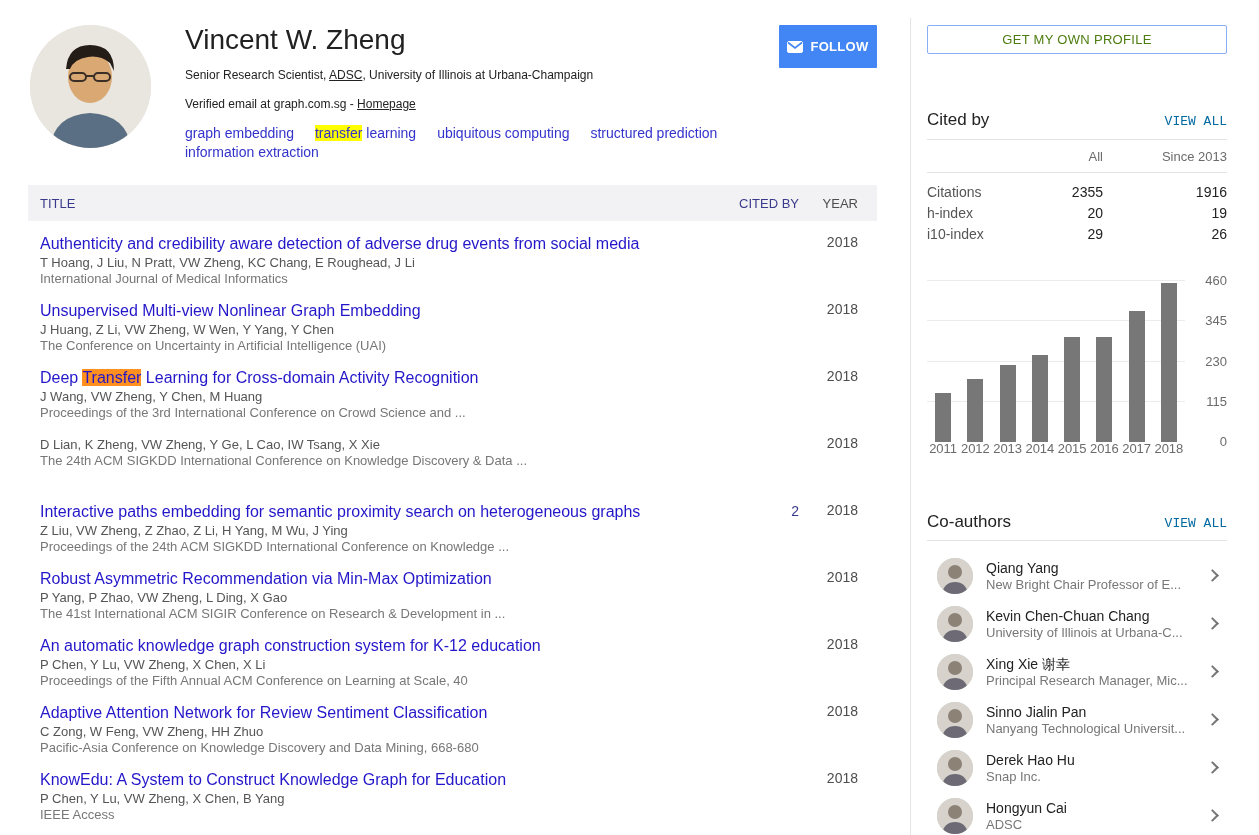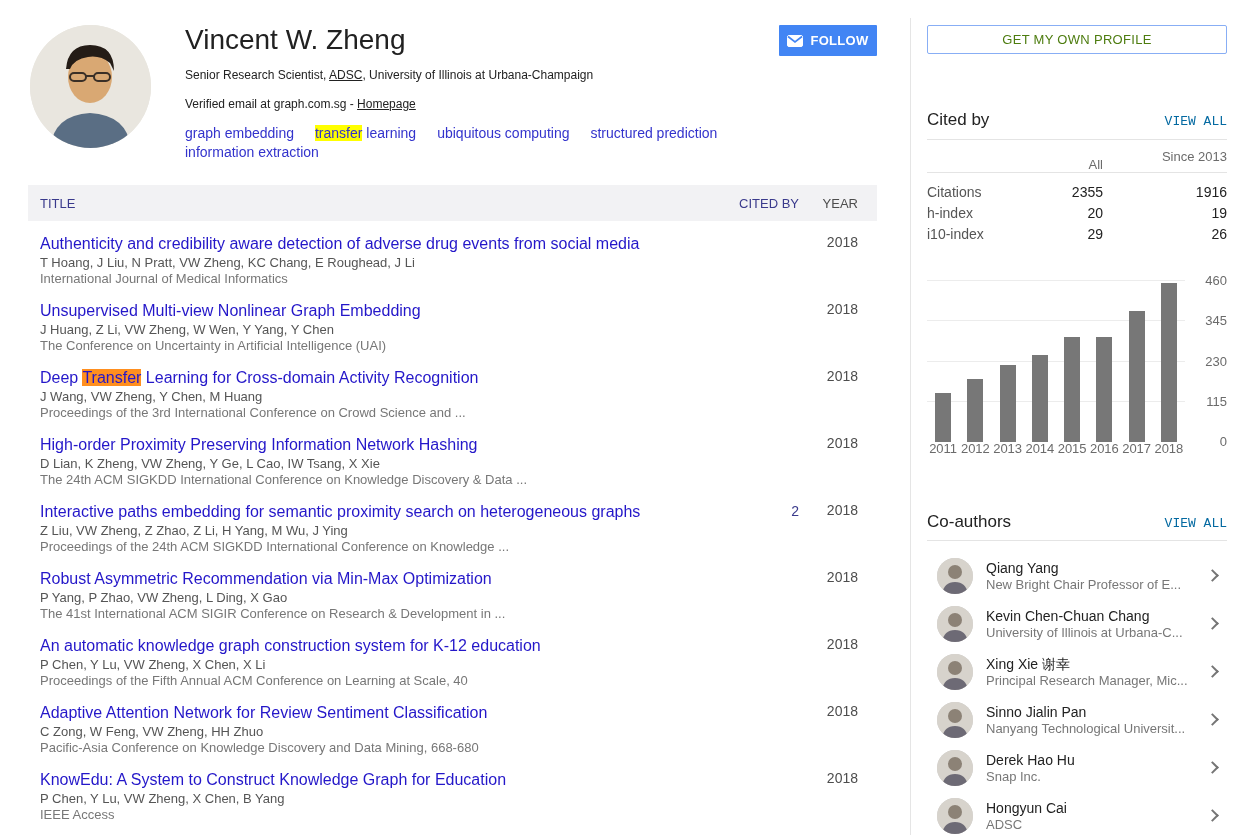--- a/index.html
+++ b/index.html
@@ -14,21 +14,21 @@
   .profile-info { position:absolute; left:185px; top:24px; width:580px; }
   .profile-name { font-size:28px; font-weight:400; color:#212121; }
   .profile-line { font-size:12px; color:#222; margin-top:9px; line-height:20px; }
   .profile-line:first-of-type { margin-top:14px; }
   .u-link { color:#222; text-decoration:underline; }
   .keywords { margin-top:10px; font-size:14px; line-height:19px; width:575px; }
   .keyword { color:#3333cc; margin-right:21px; display:inline-block; }
   .mark-yellow { background:#ffff00; }
   .mark-orange { background:#ff8f1f; }
 
-  .follow-btn { position:absolute; left:779px; top:25px; width:98px; height:31px; background:#4285f4; border:none; border-radius:1px; color:#fff; font-size:13px; font-weight:700; letter-spacing:.3px; display:flex; align-items:center; justify-content:center; gap:7px; cursor:pointer; font-family:inherit; }
+  .follow-btn { position:absolute; left:779px; top:25px; width:98px; height:43px; background:#4285f4; border:none; border-radius:1px; color:#fff; font-size:13px; font-weight:700; letter-spacing:.3px; display:flex; align-items:center; justify-content:center; gap:7px; cursor:pointer; font-family:inherit; }
 
   
   .pub-table { position:absolute; left:28px; top:185px; width:849px; }
   .pub-head { height:36px; background:#f2f2f4; display:flex; align-items:center; font-size:13px; }
   .ph-title { flex:1; padding-left:12px; color:#3a3a8c; }
   .col-cited { width:110px; text-align:right; }
   .col-year  { width:59px; text-align:right; margin-right:19px; }
   .pub-head .col-cited { color:#3a3a8c; }
   .pub-head .col-year  { color:#4d4d4d; }
 
@@ -46,21 +46,21 @@
 
   .get-profile-btn { position:absolute; left:0; top:25px; width:300px; height:29px; background:#fff; border:1px solid #88aef5; border-radius:2px; color:#4d7c0f; font-size:13px; letter-spacing:.3px; cursor:pointer; font-family:inherit; }
 
   .section-head { position:absolute; left:0; width:300px; display:flex; justify-content:space-between; align-items:baseline; }
   .section-title { font-size:17px; color:#222; }
   .view-all { font-size:13px; color:#0369a1;font-family:Liberation Mono, monospace; }
 
   .citedby-head { top:110px; }
   .hr1 { position:absolute; left:0; top:139px; width:300px; height:1px; background:#e4e4e4; }
   .stats-colrow { position:absolute; left:0; top:149px; width:300px; height:22px; font-size:13px; color:#6b6b6b; }
-  .stats-colrow .c-all   { position:absolute; right:124px; top:8px; }
+  .stats-colrow .c-all   { position:absolute; right:124px; top:0; }
   .stats-colrow .c-since { position:absolute; right:0;  top:0; }
   .hr2 { position:absolute; left:0; top:172px; width:300px; height:1px; background:#e4e4e4; }
   .stats-rows { position:absolute; left:0; top:181px; width:300px; }
   .stats-row { display:flex; height:21px; font-size:14px; align-items:center; }
   .stats-label { width:110px; color:#555; }
   .stats-row { position:relative; }
   .stats-row .sa { position:absolute; right:124px; color:#222; }
   .stats-row .ss { position:absolute; right:0; color:#222; }
 
   
@@ -143,21 +143,20 @@
           <div class="pub-main">
             <a class="pub-title">Deep <span class="mark-orange">Transfer</span> Learning for Cross-domain Activity Recognition</a>
             <div class="pub-authors">J Wang, VW Zheng, Y Chen, M Huang</div>
             <div class="pub-venue">Proceedings of the 3rd International Conference on Crowd Science and ...</div>
           </div>
           <div class="col-cited"></div>
           <div class="col-year">2018</div>
         </div>
         <div class="pub-row">
           <div class="pub-main">
-            <a class="pub-title">High-order Proximity Preserving Information Network Hashing</a>
             <div class="pub-authors">D Lian, K Zheng, VW Zheng, Y Ge, L Cao, IW Tsang, X Xie</div>
             <div class="pub-venue">The 24th ACM SIGKDD International Conference on Knowledge Discovery &amp; Data ...</div>
           </div>
           <div class="col-cited"></div>
           <div class="col-year">2018</div>
         </div>
         <div class="pub-row">
           <div class="pub-main">
             <a class="pub-title">Interactive paths embedding for semantic proximity search on heterogeneous graphs</a>
             <div class="pub-authors">Z Liu, VW Zheng, Z Zhao, Z Li, H Yang, M Wu, J Ying</div>

